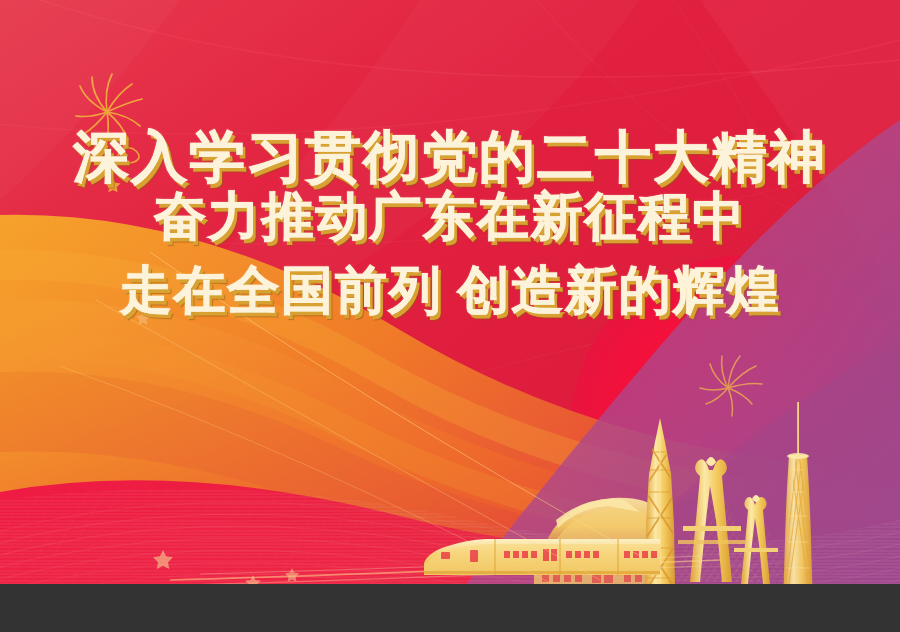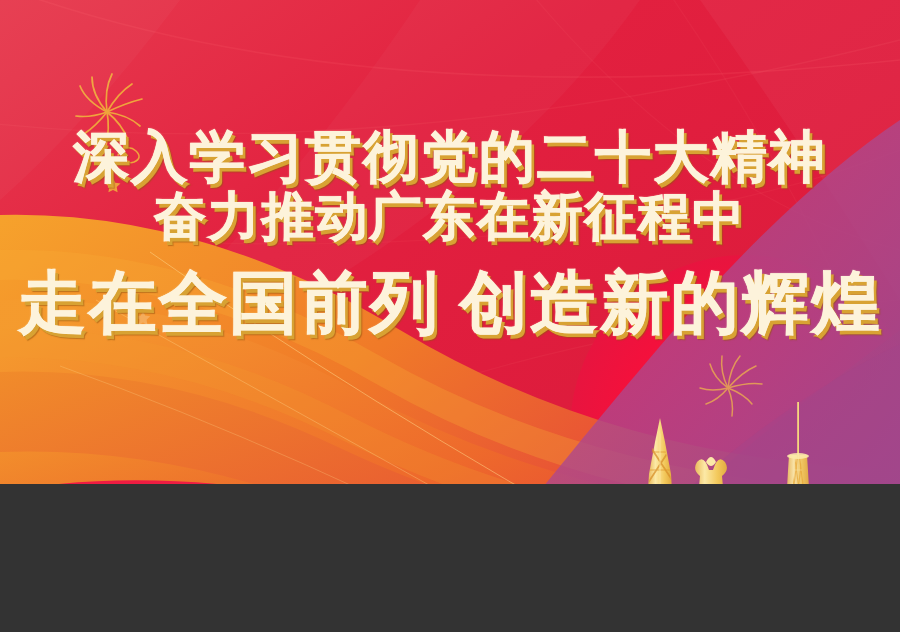--- a/index.html
+++ b/index.html
@@ -1,18 +1,18 @@
 <!DOCTYPE html>
 <html><head>
 <meta charset="utf-8">
 <style>
   html,body{margin:0;padding:0;background:#333;}
   #poster{
     position:relative;
-    width:900px;height:484px;
+    width:900px;height:584px;
     overflow:hidden;
     font-family:"Liberation Serif", serif;
     background:#ec4899;
     text-decoration:underline;
   }
   #poster *{box-sizing:border-box;}
   .layer{position:absolute;inset:0;}
   svg.layer{display:block;}
 
   
@@ -31,21 +31,21 @@
     letter-spacing:0.035em;
     white-space:nowrap;
     text-shadow:
        3px 4px 0 #d8a233,
        4px 5px 1px rgba(150,85,15,.55),
        0 0 2px rgba(255,245,210,.6);
     -webkit-text-stroke:0.6px #fdf3db;
   }
   .hl-1{font-size:56px;line-height:62px;}
   .hl-2{font-size:52px;line-height:58px;}
-  .hl-3{font-size:68px;line-height:58px;margin-top:28px;}
+  .hl-3{font-size:52px;line-height:58px;margin-top:16px;}
 
   .sr{position:absolute;width:1px;height:1px;overflow:hidden;clip:rect(0 0 0 0);}
 </style>
 </head>
 <body>
 
 <div id="poster">
 
   <svg class="layer" viewBox="0 0 900 632" width="900" height="632" preserveAspectRatio="none">
     <defs>

